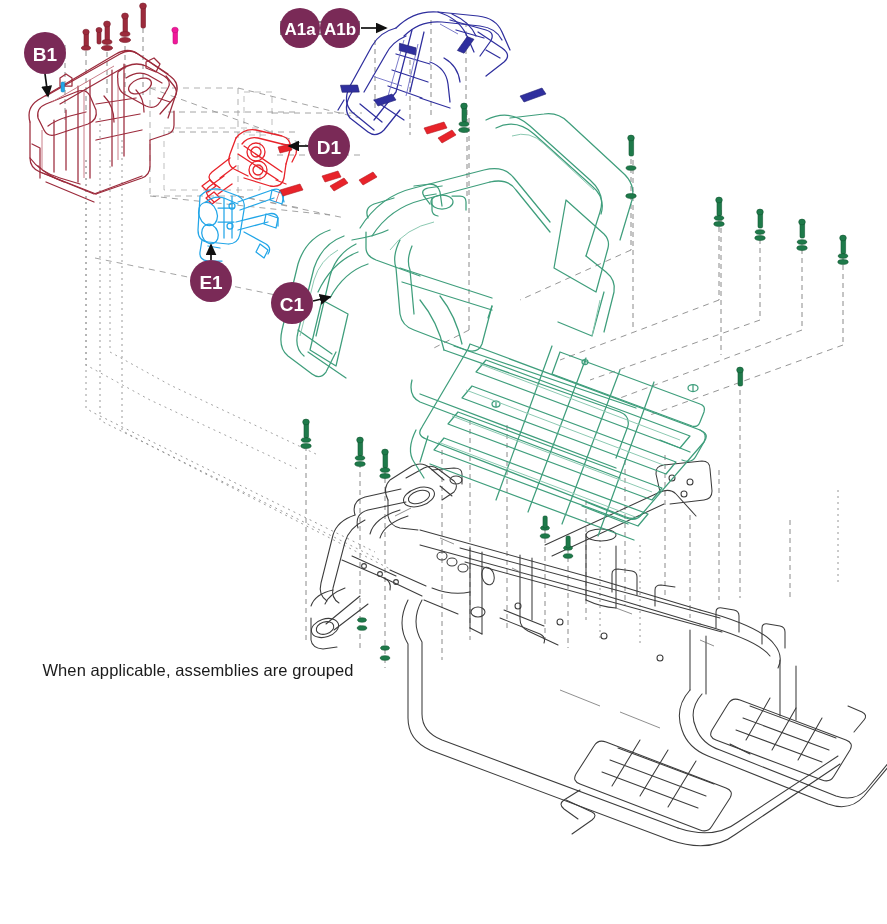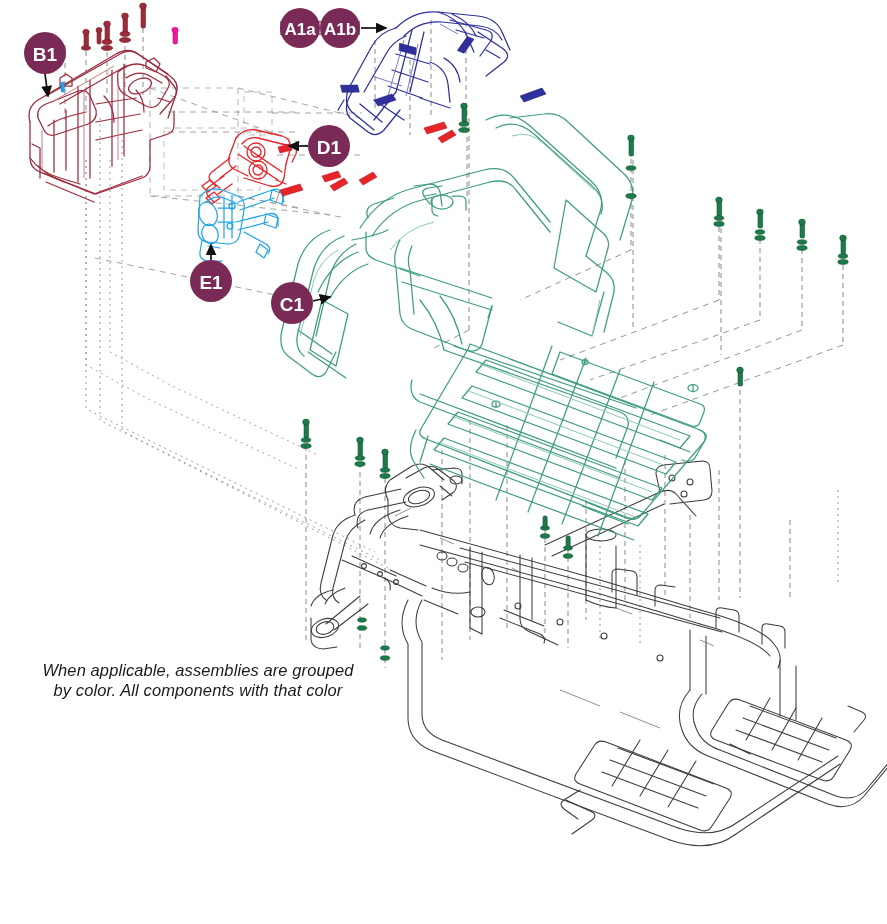--- a/index.html
+++ b/index.html
@@ -35,21 +35,20 @@
     position: absolute;
     left: 8px;
     top: 660px;
     width: 380px;
     text-align: center;
     font-family: "Liberation Sans", sans-serif;
     font-size: 16.5px;
     line-height: 20px;
     color: #1b1b1b;
     letter-spacing: 0.1px;
-    font-style: italic;
   }
 
   .badge-label {
     font-family: "Liberation Sans", sans-serif;
     font-weight: bold;
     fill: #ffffff;
     text-anchor: middle;
     dominant-baseline: central;
   }
 </style>
@@ -692,16 +691,15 @@
     </g>
 
     <g>
       <circle cx="292" cy="303" r="21" fill="#7a2a57"></circle>
       <text class="badge-label" x="292" y="304" font-size="19">C1</text>
     </g>
   </svg>
 
   <div class="caption-block">
     <div>When applicable, assemblies are grouped</div>
-    <div>by color. All components with that color</div>
   </div>
 
 </div>
 
 </body></html>

